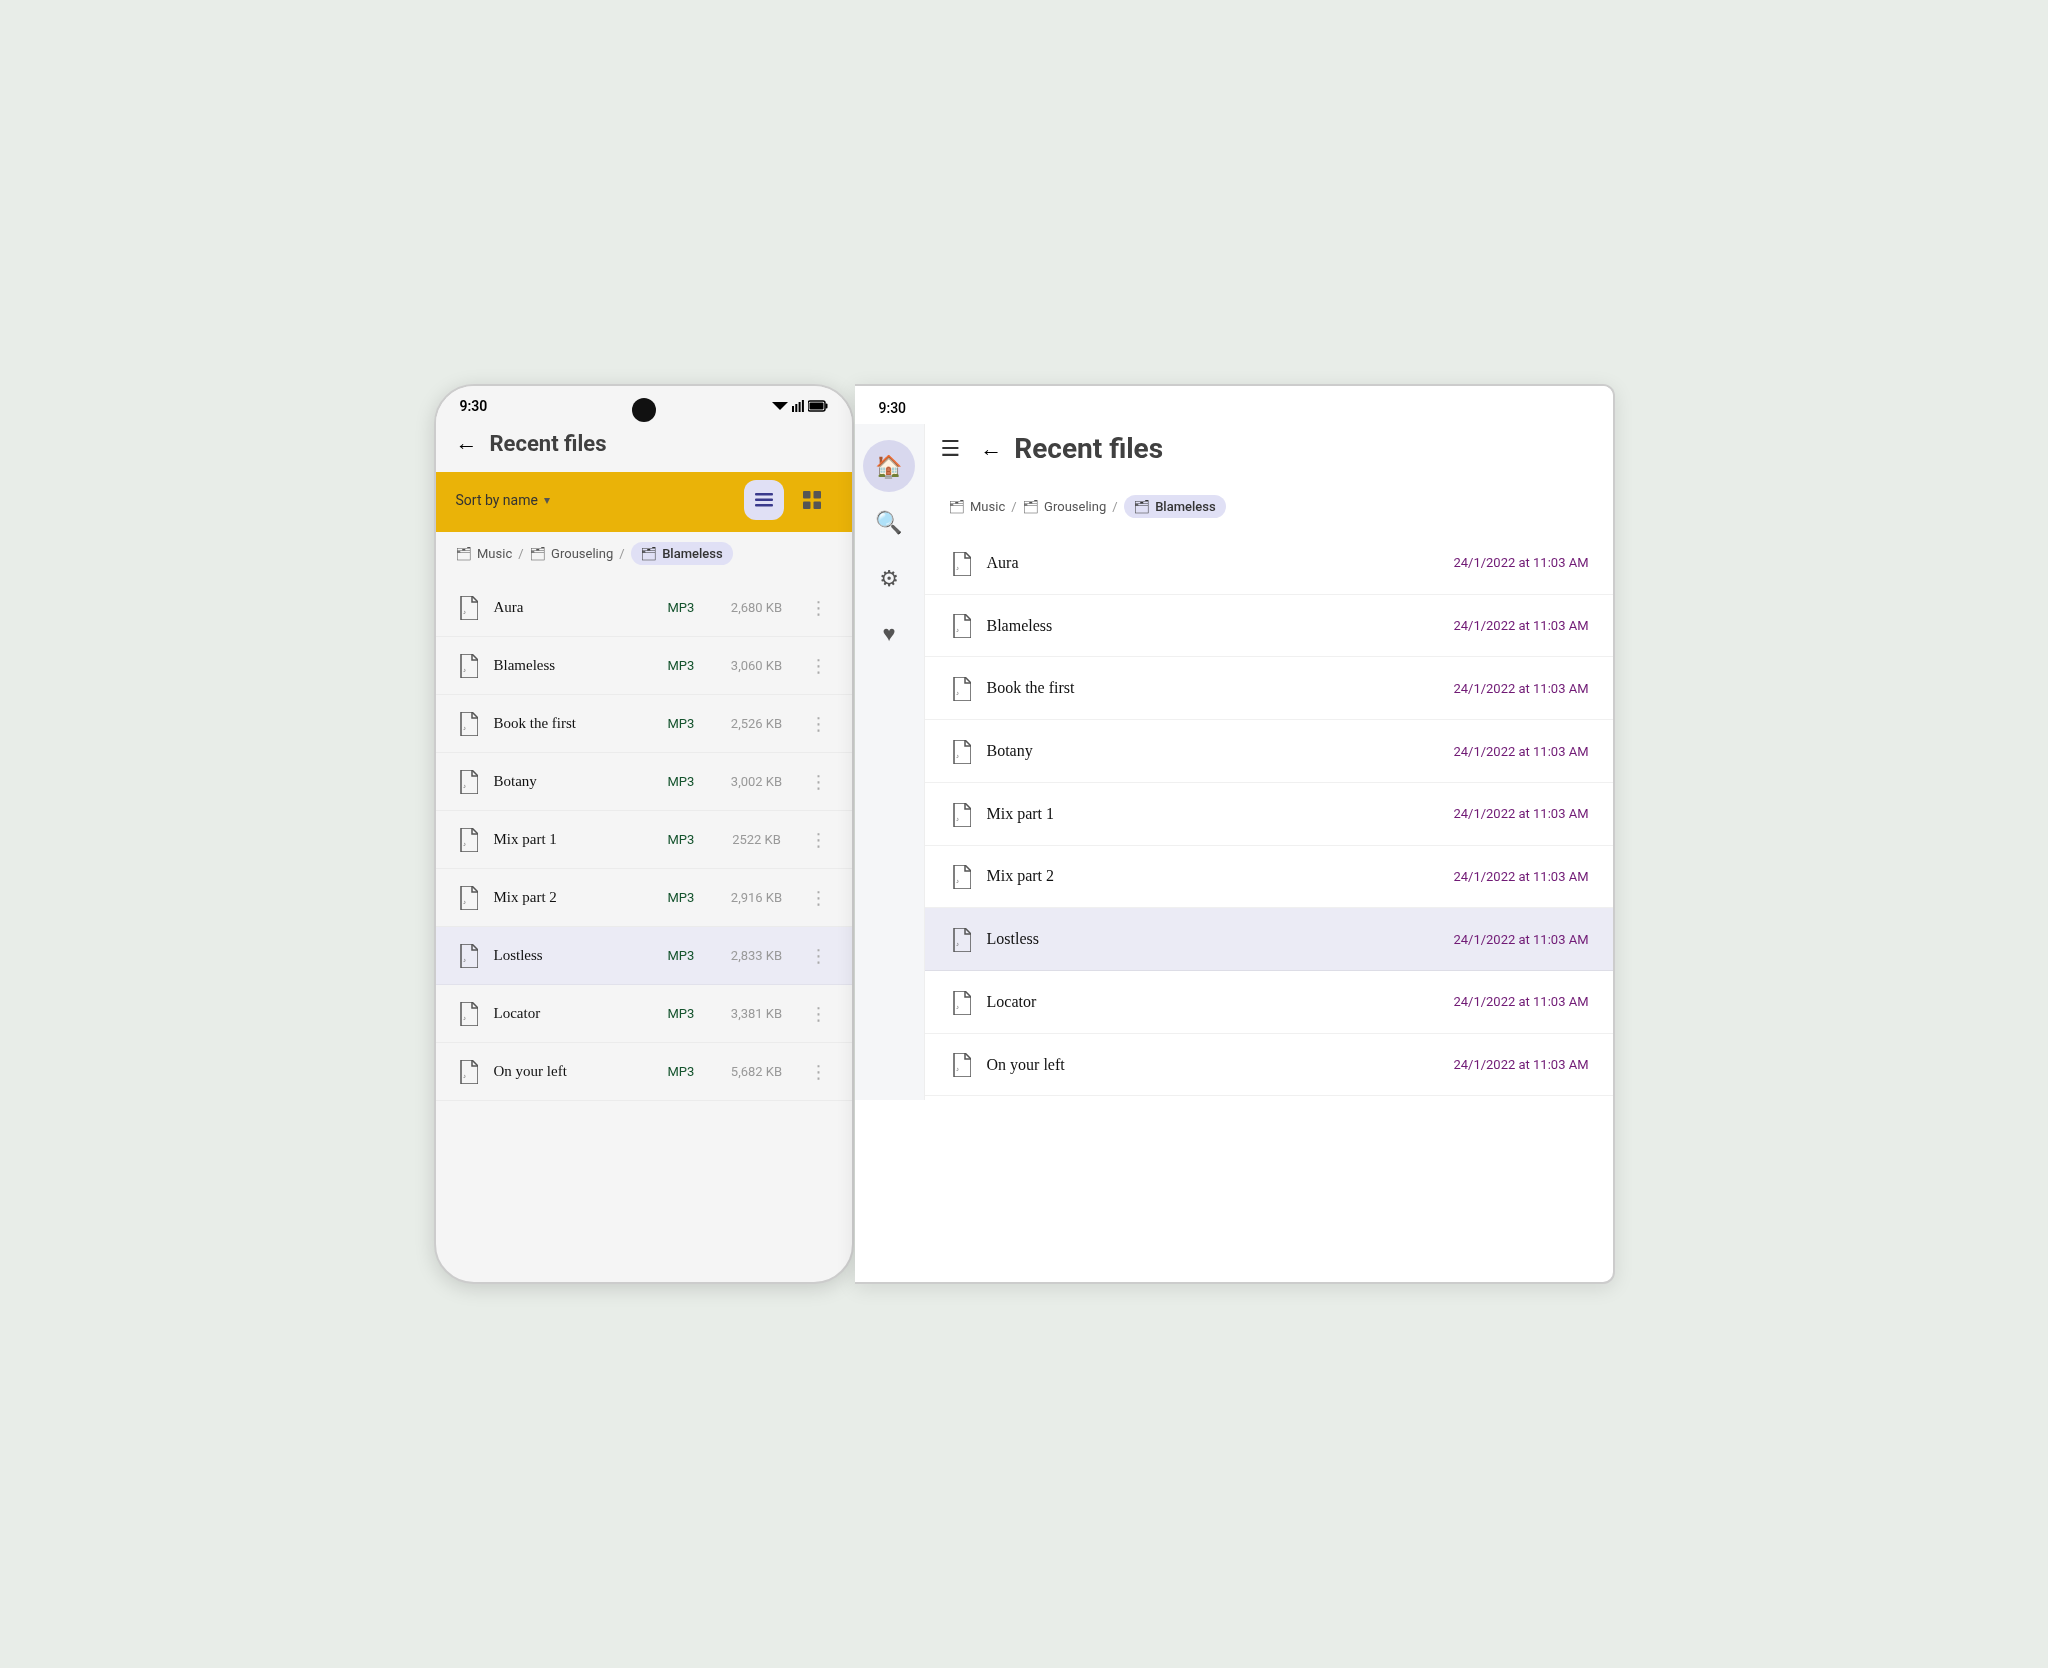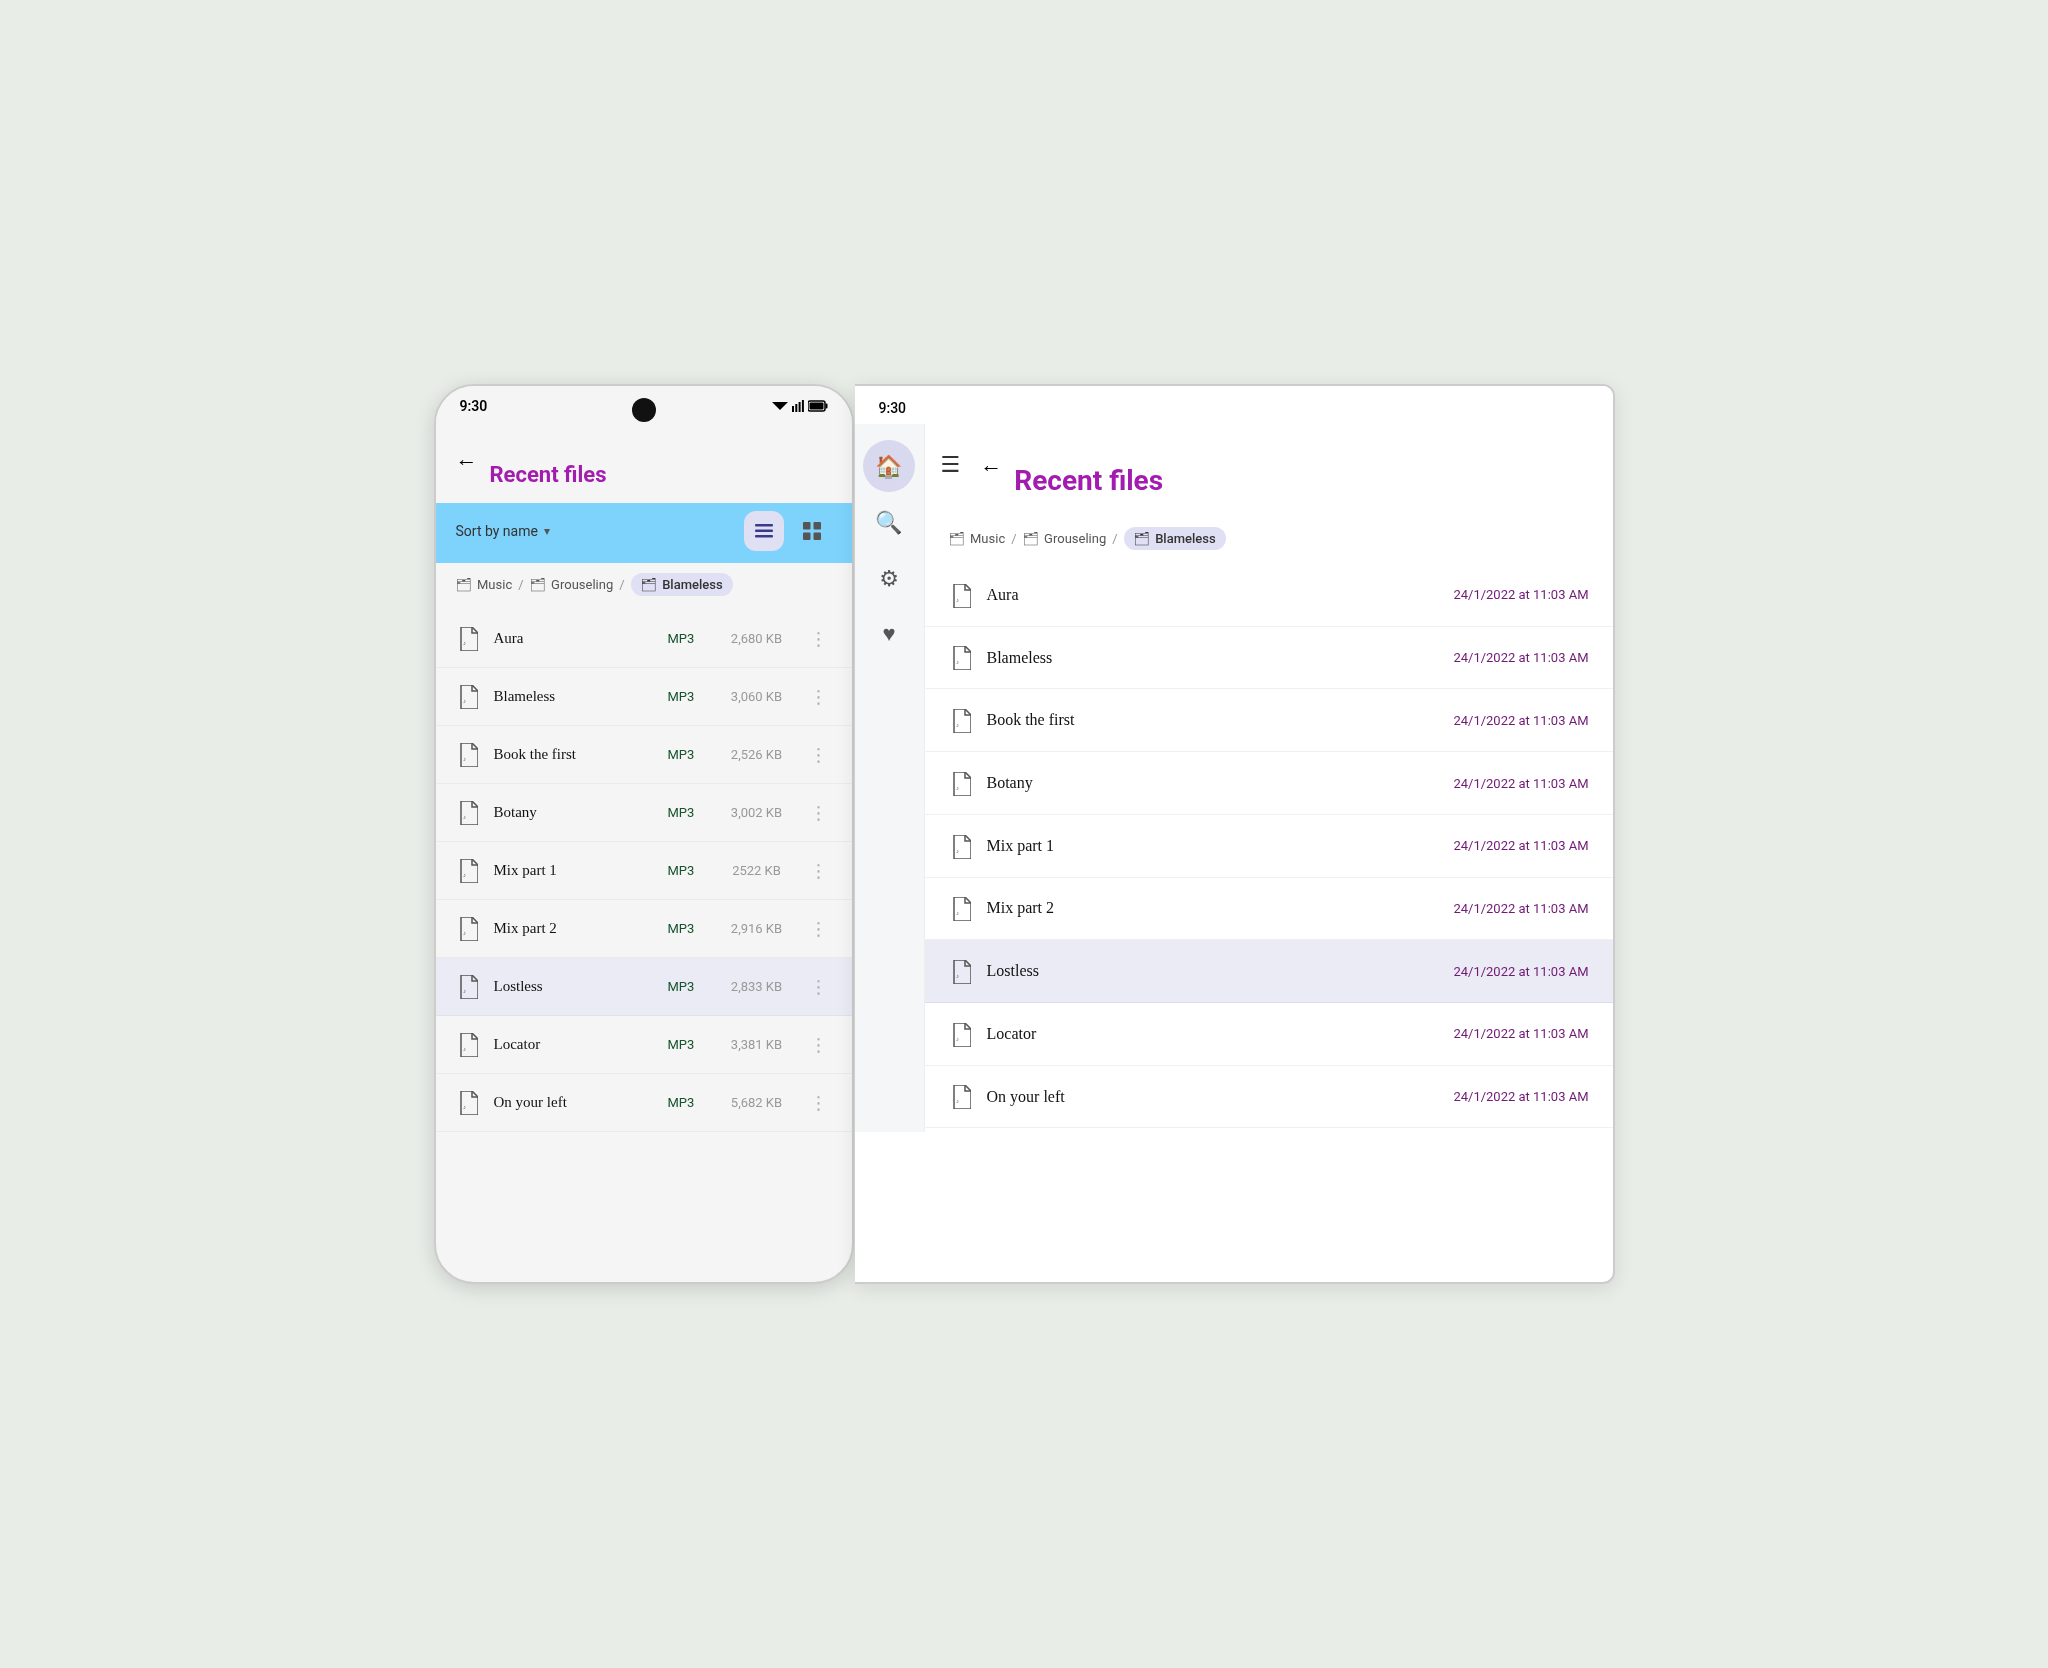--- a/index.html
+++ b/index.html
@@ -100,35 +100,34 @@
 
     .back-icon {
       font-size: 22px;
       cursor: pointer;
       color: #000;
     }
 
     .page-title {
       font-size: 22px;
       font-weight: 700;
-      color: #a21caf;
-      margin-top: 32px;
+      color: #404040;
     }
 
     .tablet .page-title {
       font-size: 28px;
     }
 
     
     .toolbar {
       display: flex;
       align-items: center;
       justify-content: space-between;
       padding: 8px 20px 12px;
-      background: #7dd3fc;
+      background: #eab308;
     }
 
     .sort-control {
       display: flex;
       align-items: center;
       gap: 6px;
       cursor: pointer;
     }
 
     .sort-label {

